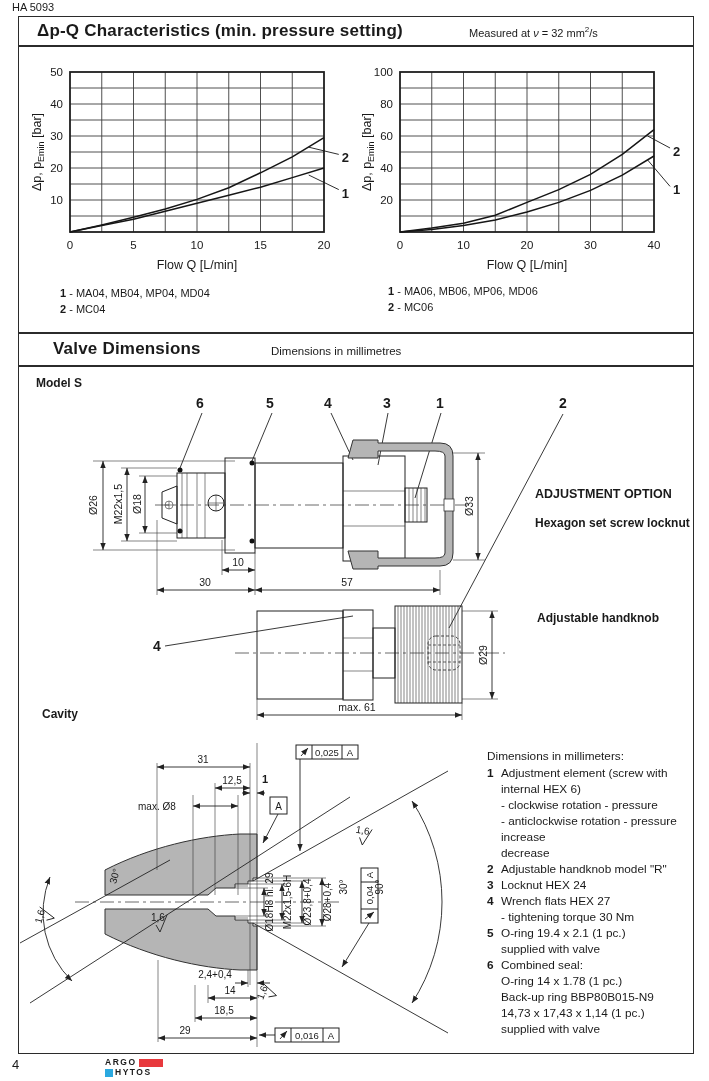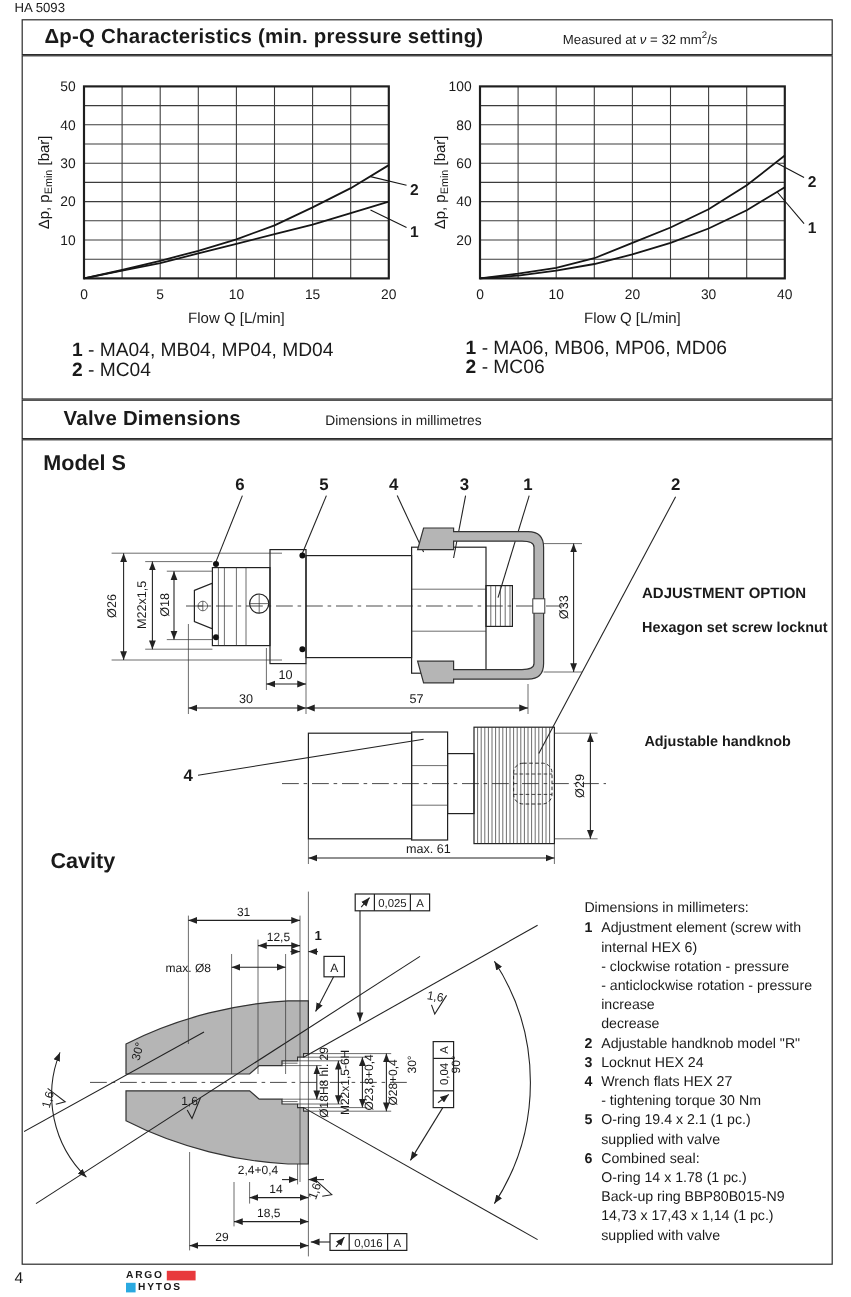--- a/index.html
+++ b/index.html
@@ -8,24 +8,24 @@
     font-family:"Liberation Sans",sans-serif;color:#1a1a1a;overflow:hidden;
   }
   .abs{position:absolute;}
   .box{position:absolute;border:1.7px solid #2b2b2b;background:transparent;box-sizing:border-box;}
   #doc-code{left:12px;top:1px;font-size:11px;}
   .sec-title{font-size:17px;font-weight:bold;letter-spacing:.2px;}
   .sub-note{font-size:11px;}
   .sub-note .nu{font-style:italic;}
   .sub-note sup{font-size:8px;}
   .subtitle{font-size:11.5px;}
-  .drw-label{font-size:18px;font-weight:bold;}
+  .drw-label{font-size:12px;font-weight:bold;}
   .adj-head{font-size:12.5px;font-weight:bold;}
   .adj-opt{font-size:12px;font-weight:bold;}
-  .legend{font-size:16px;line-height:16px;}
+  .legend{font-size:11px;line-height:16px;}
   .legend b{font-weight:bold;}
   .notes{font-size:11.8px;line-height:16px;width:232px;}
   .notes-heading{margin-bottom:1px;}
   .note-item{display:flex;}
   .note-num{width:14px;font-weight:bold;flex:none;}
   .note-lines{flex:1;}
   .footer-page{font-size:13px;}
   .logo{display:flex;flex-direction:column;gap:1px;}
   .logo-row{display:flex;align-items:center;height:9px;text-align:center;}
   .logo-txt{font-size:8.5px;font-weight:bold;letter-spacing:1.5px;line-height:9px;}

